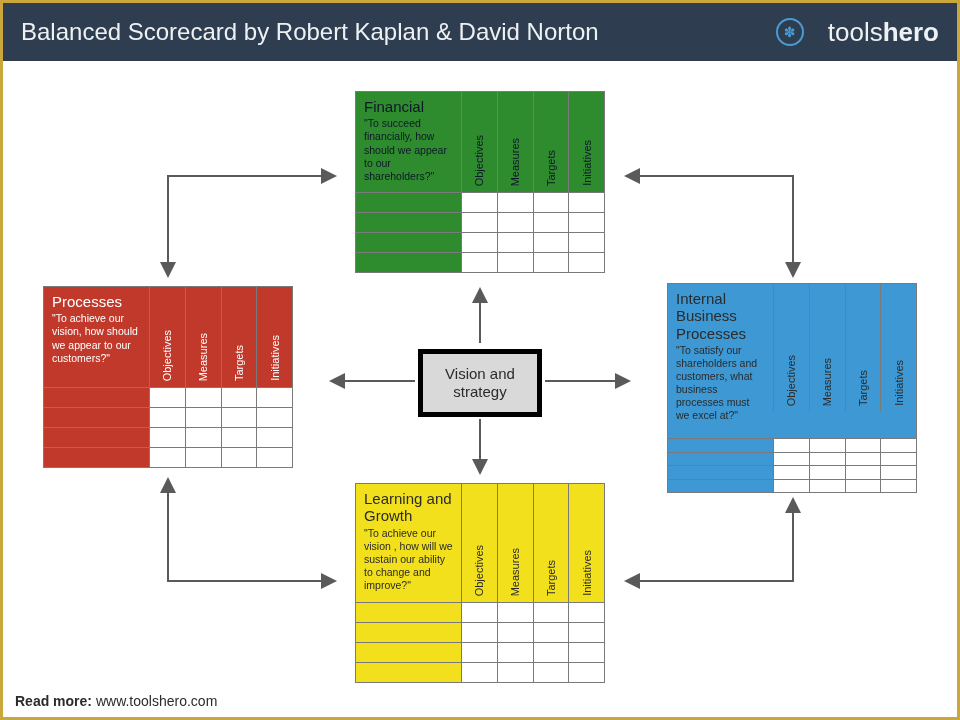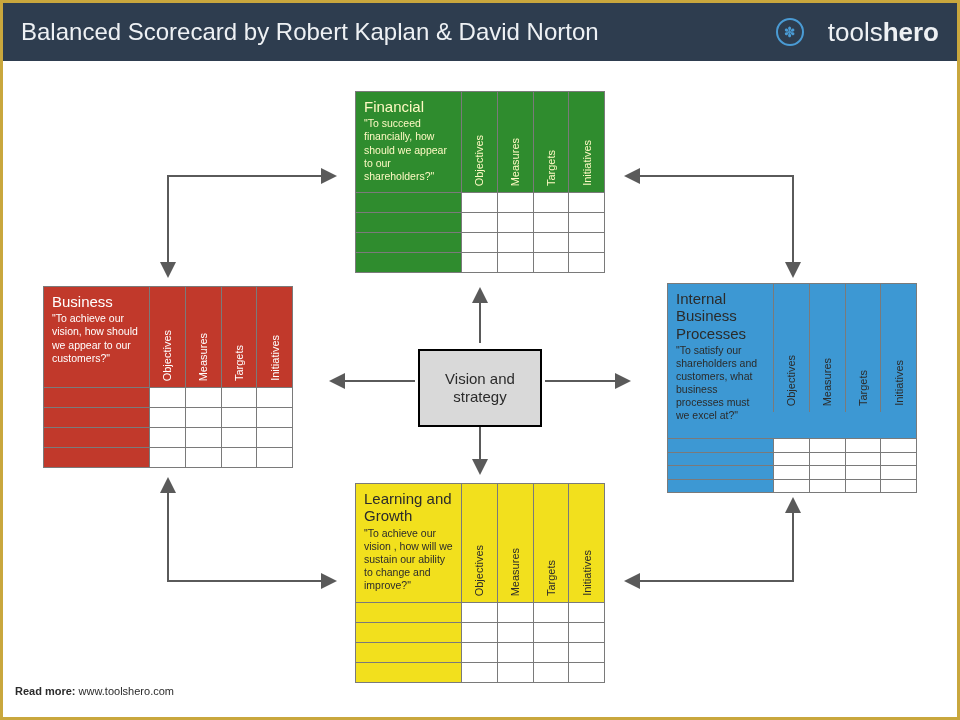--- a/index.html
+++ b/index.html
@@ -115,41 +115,41 @@
   }
   .cell {
     border-top: 1px solid #7a7a7a;
     border-left: 1px solid #7a7a7a;
     background: #fff;
   }
   .cell.first-col { border-left: none; background: inherit; }
 
   
   .green  { background: #2f8c2e; }
-  .green .hcol span, .green .card-desc { color:#fef9c3; }
+  .green .hcol span, .green .card-desc { color:#0f172a; }
   .red    { background: #c1392b; }
   .red .hcol span, .red .card-desc { color:#fff; }
   .blue   { background: #3d98d3; }
   .blue .hcol span { color:#2b2b2b; }
   .blue .card-desc { color:#2b2b2b; }
   .yellow { background: #f2e01d; }
   .yellow .hcol span { color:#2b2b2b; }
   .yellow .card-desc { color:#2b2b2b; }
 
   
   .card.blue { height: 210px; gap: 26px; }
   .card.blue .card-top { height: 128px; }
 
   
   .center-box {
     position: absolute;
     width: 124px;
-    height: 78px;
+    height: 68px;
     background: #d9d9d9;
-    border: 2px solid #000000;
+    border: 5px solid #000000;
     display: flex;
     align-items: center;
     justify-content: center;
     text-align: center;
     font-size: 15px;
     color: #2b2b2b;
     line-height: 1.2;
   }
 
   
@@ -157,22 +157,22 @@
     position: absolute;
     inset: 0;
     width: 100%;
     height: 100%;
     pointer-events: none;
   }
 
   .footer {
     position: absolute;
     left: 12px;
-    bottom: 20px;
-    font-size: 11px;
+    bottom: 8px;
+    font-size: 14px;
     color: #2b2b2b;
   }
   .footer b { font-weight: 700; }
 </style>
 </head>
 <body>
 
 <div class="frame"></div>
 
 <div class="header">
@@ -259,21 +259,21 @@
         <div class="cell"></div>
         <div class="cell"></div>
         <div class="cell"></div>
         <div class="cell"></div>
       </div>
   </div>
 
   <div class="card red" style="left:40px; top:225px;">
     <div class="card-top">
       <div class="card-desc">
-        <div class="card-title">Business</div>
+        <div class="card-title">Processes</div>
         <div class="card-quote">"To achieve our vision, how should we appear to our customers?"</div>
       </div>
       <div class="card-headers">
         <div class="hcol">
             <span>Objectives</span>
           </div>
         <div class="hcol">
             <span>Measures</span>
           </div>
         <div class="hcol">

